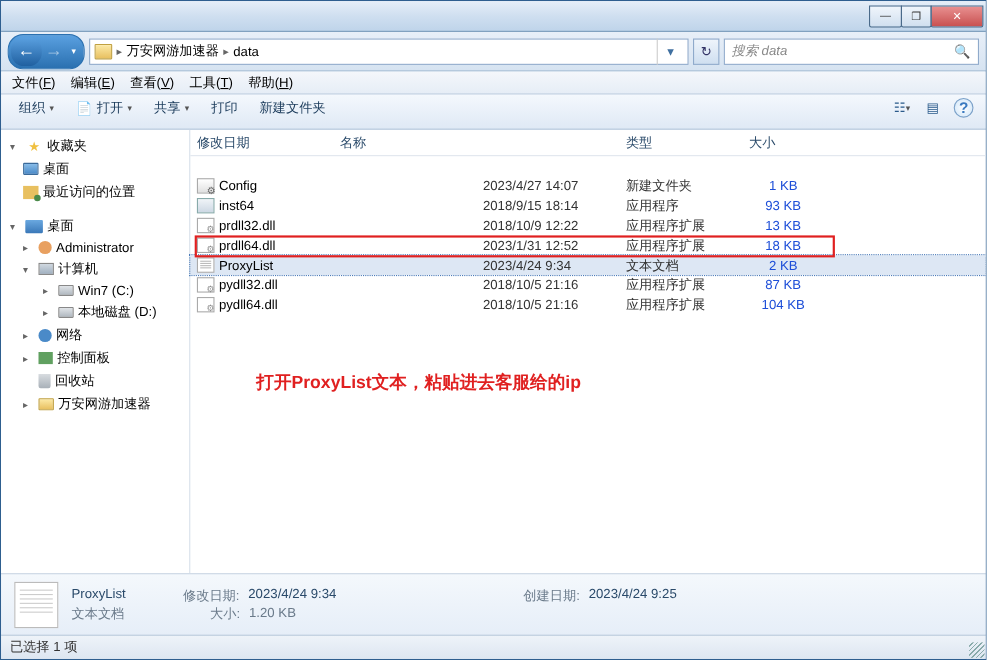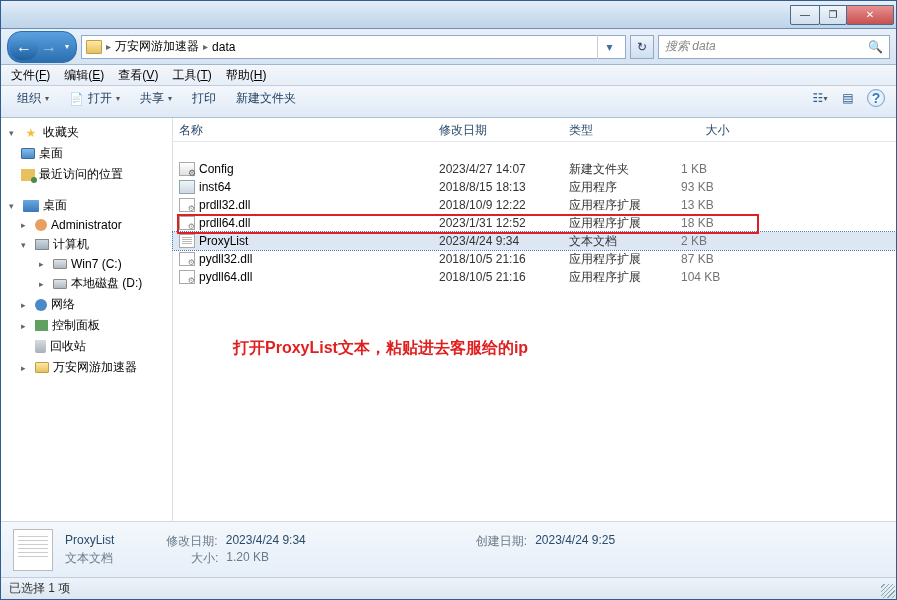--- a/index.html
+++ b/index.html
@@ -64,29 +64,29 @@
 .ico-trash { background: linear-gradient(to bottom, #d8dce0, #a8b0b8); width: 11px; height: 13px; border-radius: 0 0 2px 2px; }
 .ico-folder { background: linear-gradient(to bottom, #fce9a5, #e8c060); border: 1px solid #c0a040; width: 14px; height: 11px; border-radius: 1px; }
 
 
 .filepane { flex: 1; display: flex; flex-direction: column; position: relative; }
 .col-headers { height: 24px; display: flex; border-bottom: 1px solid #e0e6ee; font-size: 12px; color: #2a4a6a; }
 .col-headers .col { padding: 4px 6px; border-right: 1px solid transparent; }
 .col-name { width: 260px; }
 .col-date { width: 130px; }
 .col-type { width: 112px; }
-.col-size { width: 86px; text-align: center; padding-right: 18px; }
+.col-size { width: 86px; text-align: left; padding-right: 18px; }
 .file-rows { font-size: 12px; flex: 1; margin-top: 18px; }
 .file-row { display: flex; height: 18px; align-items: center; }
 .file-row.sel { background: rgba(120,160,210,.25); outline: 1px dotted #4a7ab8; }
 .file-row .cell { padding: 1px 6px; overflow: hidden; white-space: nowrap; }
 .cell.name { width: 260px; display: flex; align-items: center; gap: 4px; }
 .cell.date { width: 130px; color: #333; }
 .cell.type { width: 112px; color: #333; }
-.cell.size { width: 86px; text-align: left; padding-right: 18px; color: #737373; }
+.cell.size { width: 86px; text-align: center; padding-right: 18px; color: #1d4ed8; }
 .fico { width: 16px; height: 14px; display: inline-block; }
 .fico-cfg { background: linear-gradient(to bottom, #fff, #e0e0e0); border: 1px solid #aaa; position: relative; }
 .fico-cfg::after { content: "⚙"; position: absolute; right: -2px; bottom: -3px; font-size: 9px; color: #666; }
 .fico-exe { background: linear-gradient(to bottom, #f0f4f8, #cdd8e4); border: 1px solid #8aa; }
 .fico-dll { background: #fff; border: 1px solid #aaa; position: relative; }
 .fico-dll::after { content: "⚙"; font-size: 8px; position: absolute; right: -1px; bottom: -2px; color: #888; }
 .fico-txt { background: #fff; border: 1px solid #aaa; position: relative; }
 .fico-txt::before { content: ""; position: absolute; left: 2px; top: 2px; right: 2px; height: 1px; background: #bbb; box-shadow: 0 2px #bbb, 0 4px #bbb, 0 6px #bbb; }
 
 .red-box { position: absolute; border: 2px solid #e02020; left: 4px; top: 96px; width: 582px; height: 20px; pointer-events: none; }
@@ -236,41 +236,41 @@
         <div class="tree-row">
             <span class="tree-arrow">▸</span>
             <span class="tree-ico ico-folder"></span>
             <span>万安网游加速器</span>
           </div>
       </div>
     </div>
 
     <div class="filepane">
       <div class="col-headers">
+        <div class="col col-date">修改日期</div>
         <div class="col col-name">名称</div>
-        <div class="col col-date">修改日期</div>
         <div class="col col-type">类型</div>
         <div class="col col-size">大小</div>
       </div>
       <div class="file-rows" id="file-rows">
           <div class="file-row">
             <div class="cell name">
               <span class="fico fico-cfg"></span>
               <span>Config</span>
             </div>
             <div class="cell date">2023/4/27 14:07</div>
             <div class="cell type">新建文件夹</div>
             <div class="cell size">1 KB</div>
           </div>
           <div class="file-row">
             <div class="cell name">
               <span class="fico fico-exe"></span>
               <span>inst64</span>
             </div>
-            <div class="cell date">2018/8/15 18:13</div>
+            <div class="cell date">2018/9/15 18:14</div>
             <div class="cell type">应用程序</div>
             <div class="cell size">93 KB</div>
           </div>
           <div class="file-row">
             <div class="cell name">
               <span class="fico fico-dll"></span>
               <span>prdll32.dll</span>
             </div>
             <div class="cell date">2018/10/9 12:22</div>
             <div class="cell type">应用程序扩展</div>

